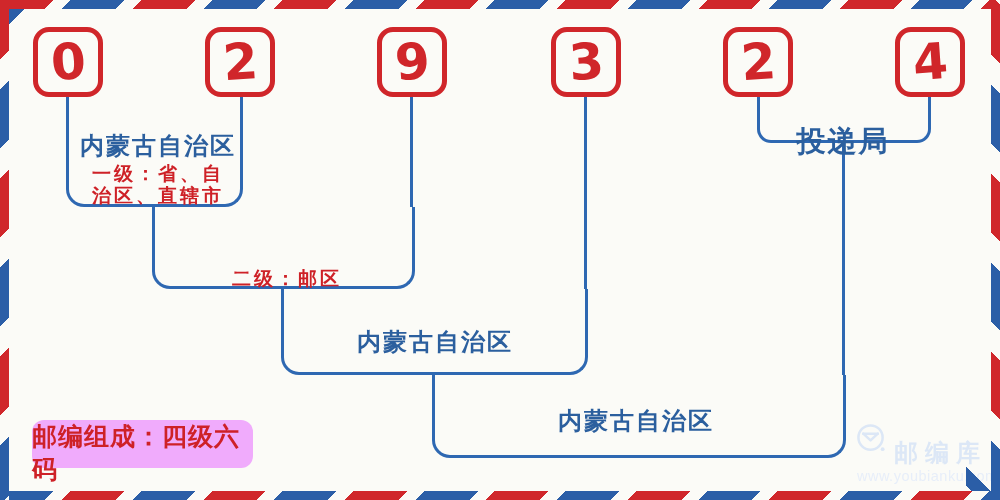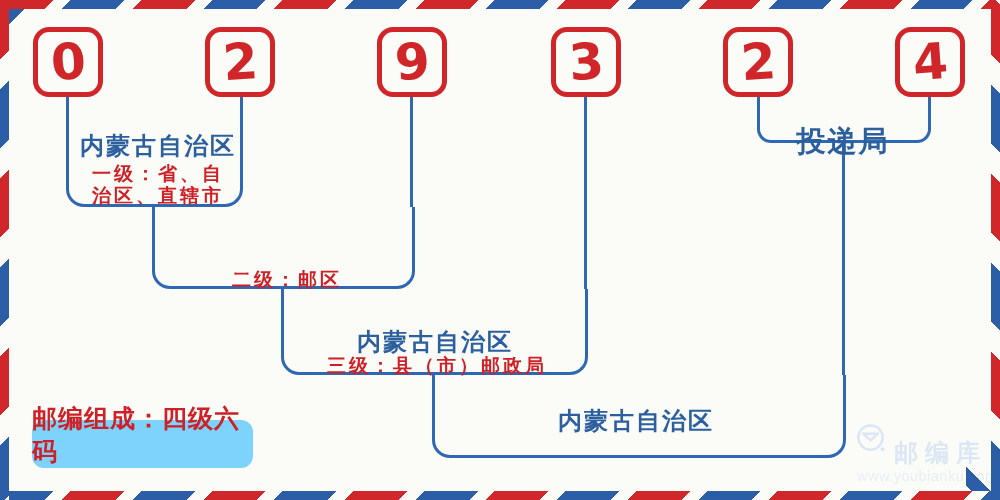--- a/index.html
+++ b/index.html
@@ -35,21 +35,21 @@
   
   .bracket{position:absolute; box-sizing:border-box; z-index:2;
     border:3px solid #2e68b2; border-top:none;}
   .vline{position:absolute; width:3px; background:#2e68b2; z-index:2;}
   
   .t{position:absolute; transform:translateX(-50%); white-space:nowrap; z-index:3; line-height:1.1;margin-top:17px;}
   .t-blue{color:#2b5f9e; font-weight:bold; font-size:24px; letter-spacing:2px;}
   .t-red{color:#ce2127; font-weight:bold; font-size:19px; letter-spacing:3px;}
   
   .badge{position:absolute; left:32px; top:420px; width:221px; height:48px;
-    background:#7dd3fc; border-radius:12px; display:flex; align-items:flex-end;
+    background:#f0abfc; border-radius:12px; display:flex; align-items:flex-start;
     justify-content:center; z-index:3;}
   .badge span{color:#ce2127; font-weight:bold; font-size:25px; letter-spacing:1px;}
   
   .wm{position:absolute; z-index:3;}
   .wm-brand{left:894px; top:423px; transform:none; color:#dce7f6; font-weight:bold;
     font-size:24px; letter-spacing:7px; white-space:nowrap;}
   .wm-url{left:857px; top:452px; transform:none; color:#e7eef9;
     font-size:14.5px; letter-spacing:0.5px; white-space:nowrap;}
   .wm-icon{left:856px; top:423px; width:31px; height:31px;}
 </style>
@@ -90,24 +90,23 @@
   <div class="bracket" style="left:281px; top:289px; width:307px; height:86px;  border-radius:0 0 18px 18px;"></div>
   <div class="vline" style="left:584px; top:97px;  height:192px;"></div>
   <div class="bracket" style="left:432px; top:375px; width:414px; height:83px;  border-radius:0 0 18px 18px;"></div>
   <div class="vline" style="left:842px; top:143px; height:232px;"></div>
   <div class="bracket" style="left:757px; top:97px;  width:174px; height:46px;  border-radius:0 0 14px 14px;"></div>
 
   <div class="t t-blue" style="left:158px; top:116px;">内蒙古自治区</div>
   <div class="t t-red" style="left:158px; top:147px;">一级：省、自</div>
   <div class="t t-red" style="left:158px; top:169px;">治区、直辖市</div>
 
-  <div class="t t-red" style="left:287px; top:253px;">二级：邮区</div>
+  <div class="t t-red" style="left:287px; top:253px;font-family:Liberation Mono, monospace;">二级：邮区</div>
 
   <div class="t t-blue" style="left:435px; top:312px;">内蒙古自治区</div>
-  <div class="t t-red" style="left:437px; top:339px;">三级：县（市）邮政局</div>
 
   <div class="t t-blue" style="left:636px; top:391px;">内蒙古自治区</div>
 
   <div class="t t-blue" style="left:843px; top:109px; font-size:29px;">投递局</div>
 
   <div class="badge">
     <span>邮编组成：四级六码</span>
   </div>
 
   <svg class="wm wm-icon" viewBox="0 0 32 32">

